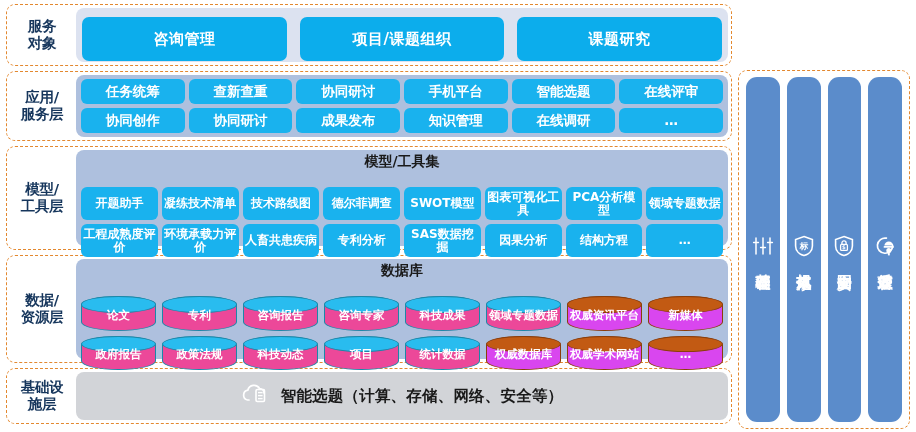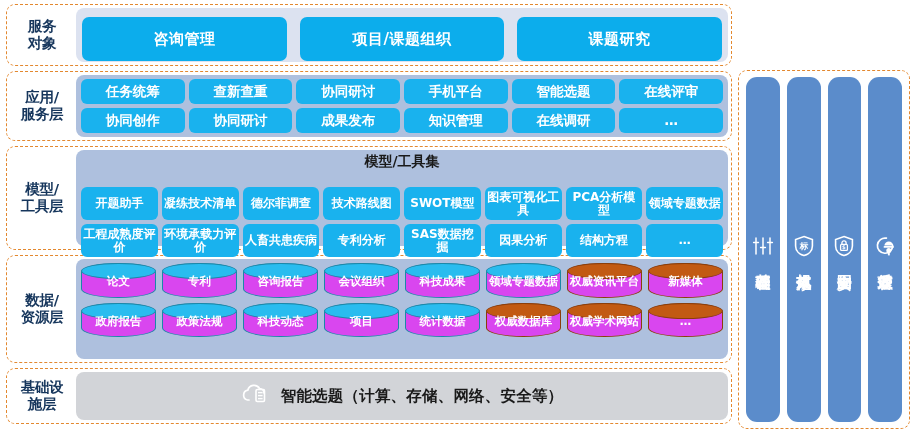--- a/index.html
+++ b/index.html
@@ -129,21 +129,21 @@
   .grid-data {
     display: grid;
     grid-template-columns: repeat(8, 1fr);
     grid-template-rows: 1fr 1fr;
     gap: 5px 6px;
     height: calc(100% - 18px);
   }
   .cyl {
     position: relative;
     border-radius: 50% / 26%;
-    background: #d946ef;
+    background: #ec4899;
     border: 1px solid #1C88A8;
     color: #ffffff;
     font-weight: bold;
     font-size: 11.5px;
     line-height: 1.05;
     display: flex;
     align-items: center;
     justify-content: center;
     text-align: center;
     padding: 2px 1px 0 1px;
@@ -257,22 +257,22 @@
     <div class="layer row-model">
       <div class="layer-label">
         <div>模型/</div>
         <div>工具层</div>
       </div>
       <div class="layer-body">
         <div class="body-title">模型/工具集</div>
         <div class="pill-grid grid-model">
           <div class="pill">开题助手</div>
           <div class="pill">凝练技术清单</div>
+          <div class="pill">技术路线图</div>
           <div class="pill">德尔菲调查</div>
-          <div class="pill">技术路线图</div>
           <div class="pill">SWOT模型</div>
           <div class="pill">图表可视化工具</div>
           <div class="pill">PCA分析模型</div>
           <div class="pill">领域专题数据</div>
           <div class="pill">工程成熟度评价</div>
           <div class="pill">环境承载力评价</div>
           <div class="pill">人畜共患疾病</div>
           <div class="pill">专利分析</div>
           <div class="pill">SAS数据挖掘</div>
           <div class="pill">因果分析</div>
@@ -281,32 +281,33 @@
         </div>
       </div>
     </div>
 
     <div class="layer row-data">
       <div class="layer-label">
         <div>数据/</div>
         <div>资源层</div>
       </div>
       <div class="layer-body">
+        <div class="body-title">数据库</div>
         <div class="grid-data">
           <div class="cyl">
               <span>论文</span>
             </div>
           <div class="cyl">
               <span>专利</span>
             </div>
           <div class="cyl">
               <span>咨询报告</span>
             </div>
           <div class="cyl">
-              <span>会议组织</span>
+              <span>咨询专家</span>
             </div>
           <div class="cyl">
               <span>科技成果</span>
             </div>
           <div class="cyl">
               <span>领域专题数据</span>
             </div>
           <div class="cyl orange">
               <span>权威资讯平台</span>
             </div>

